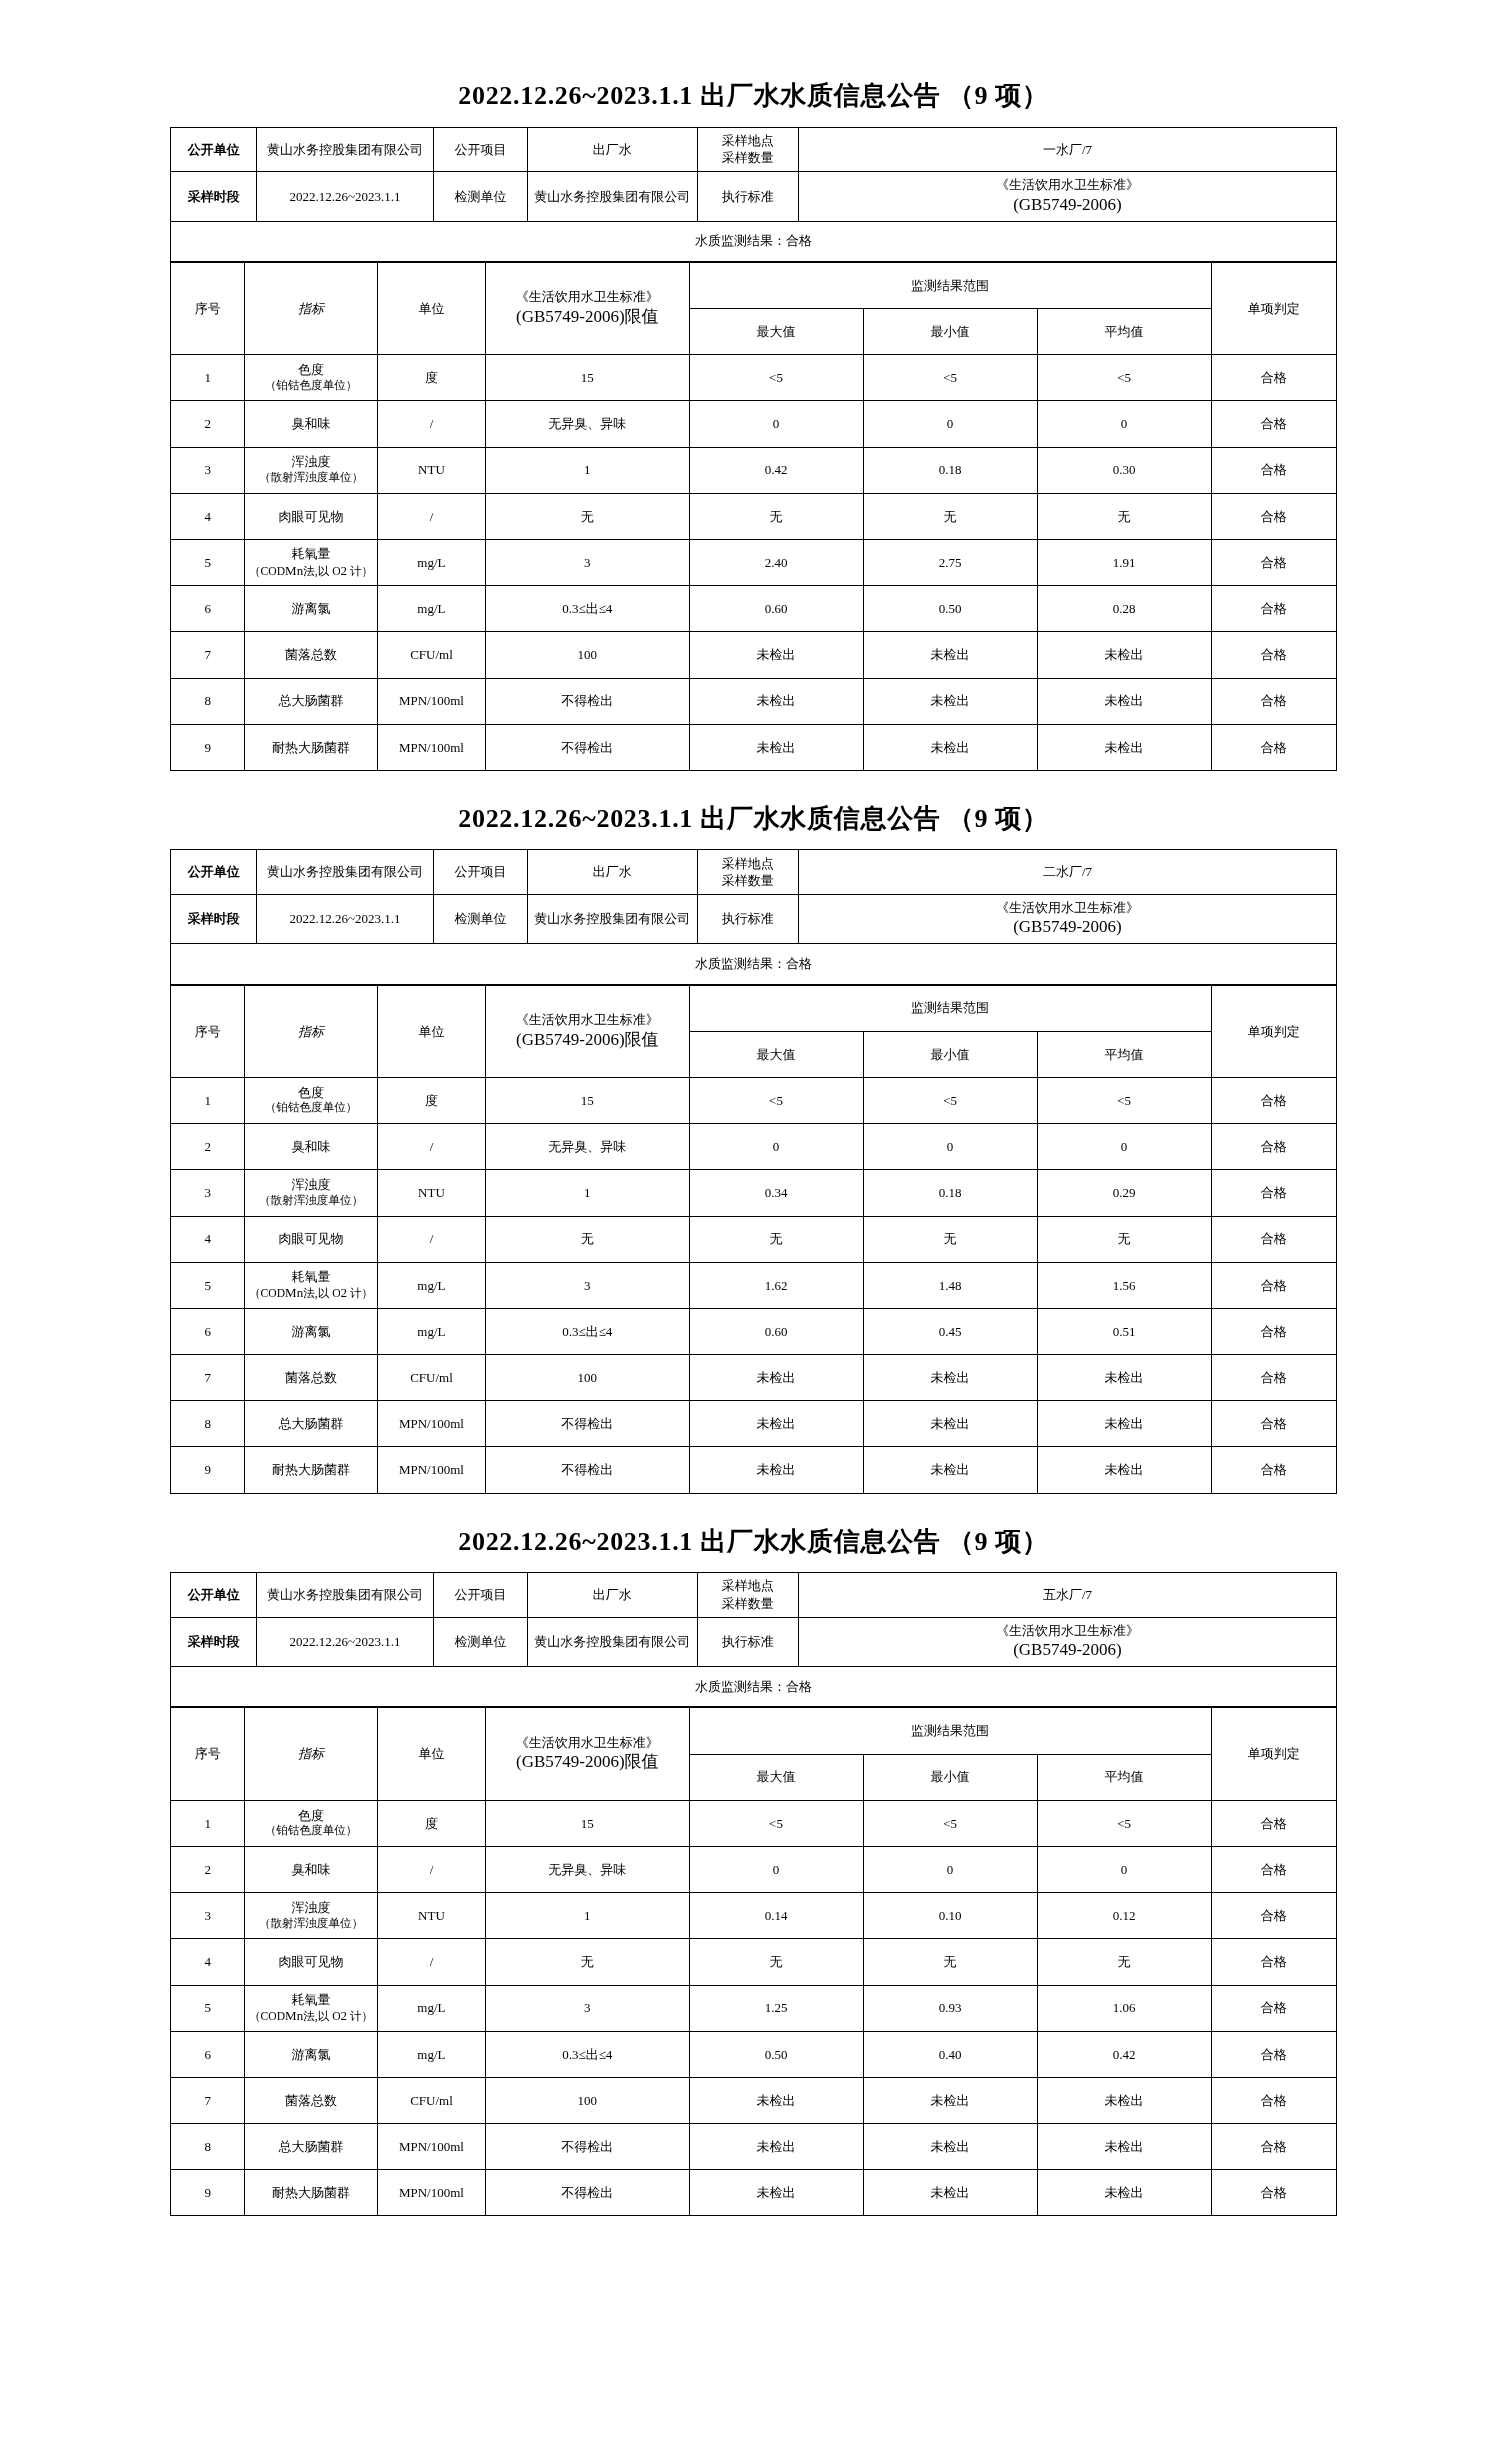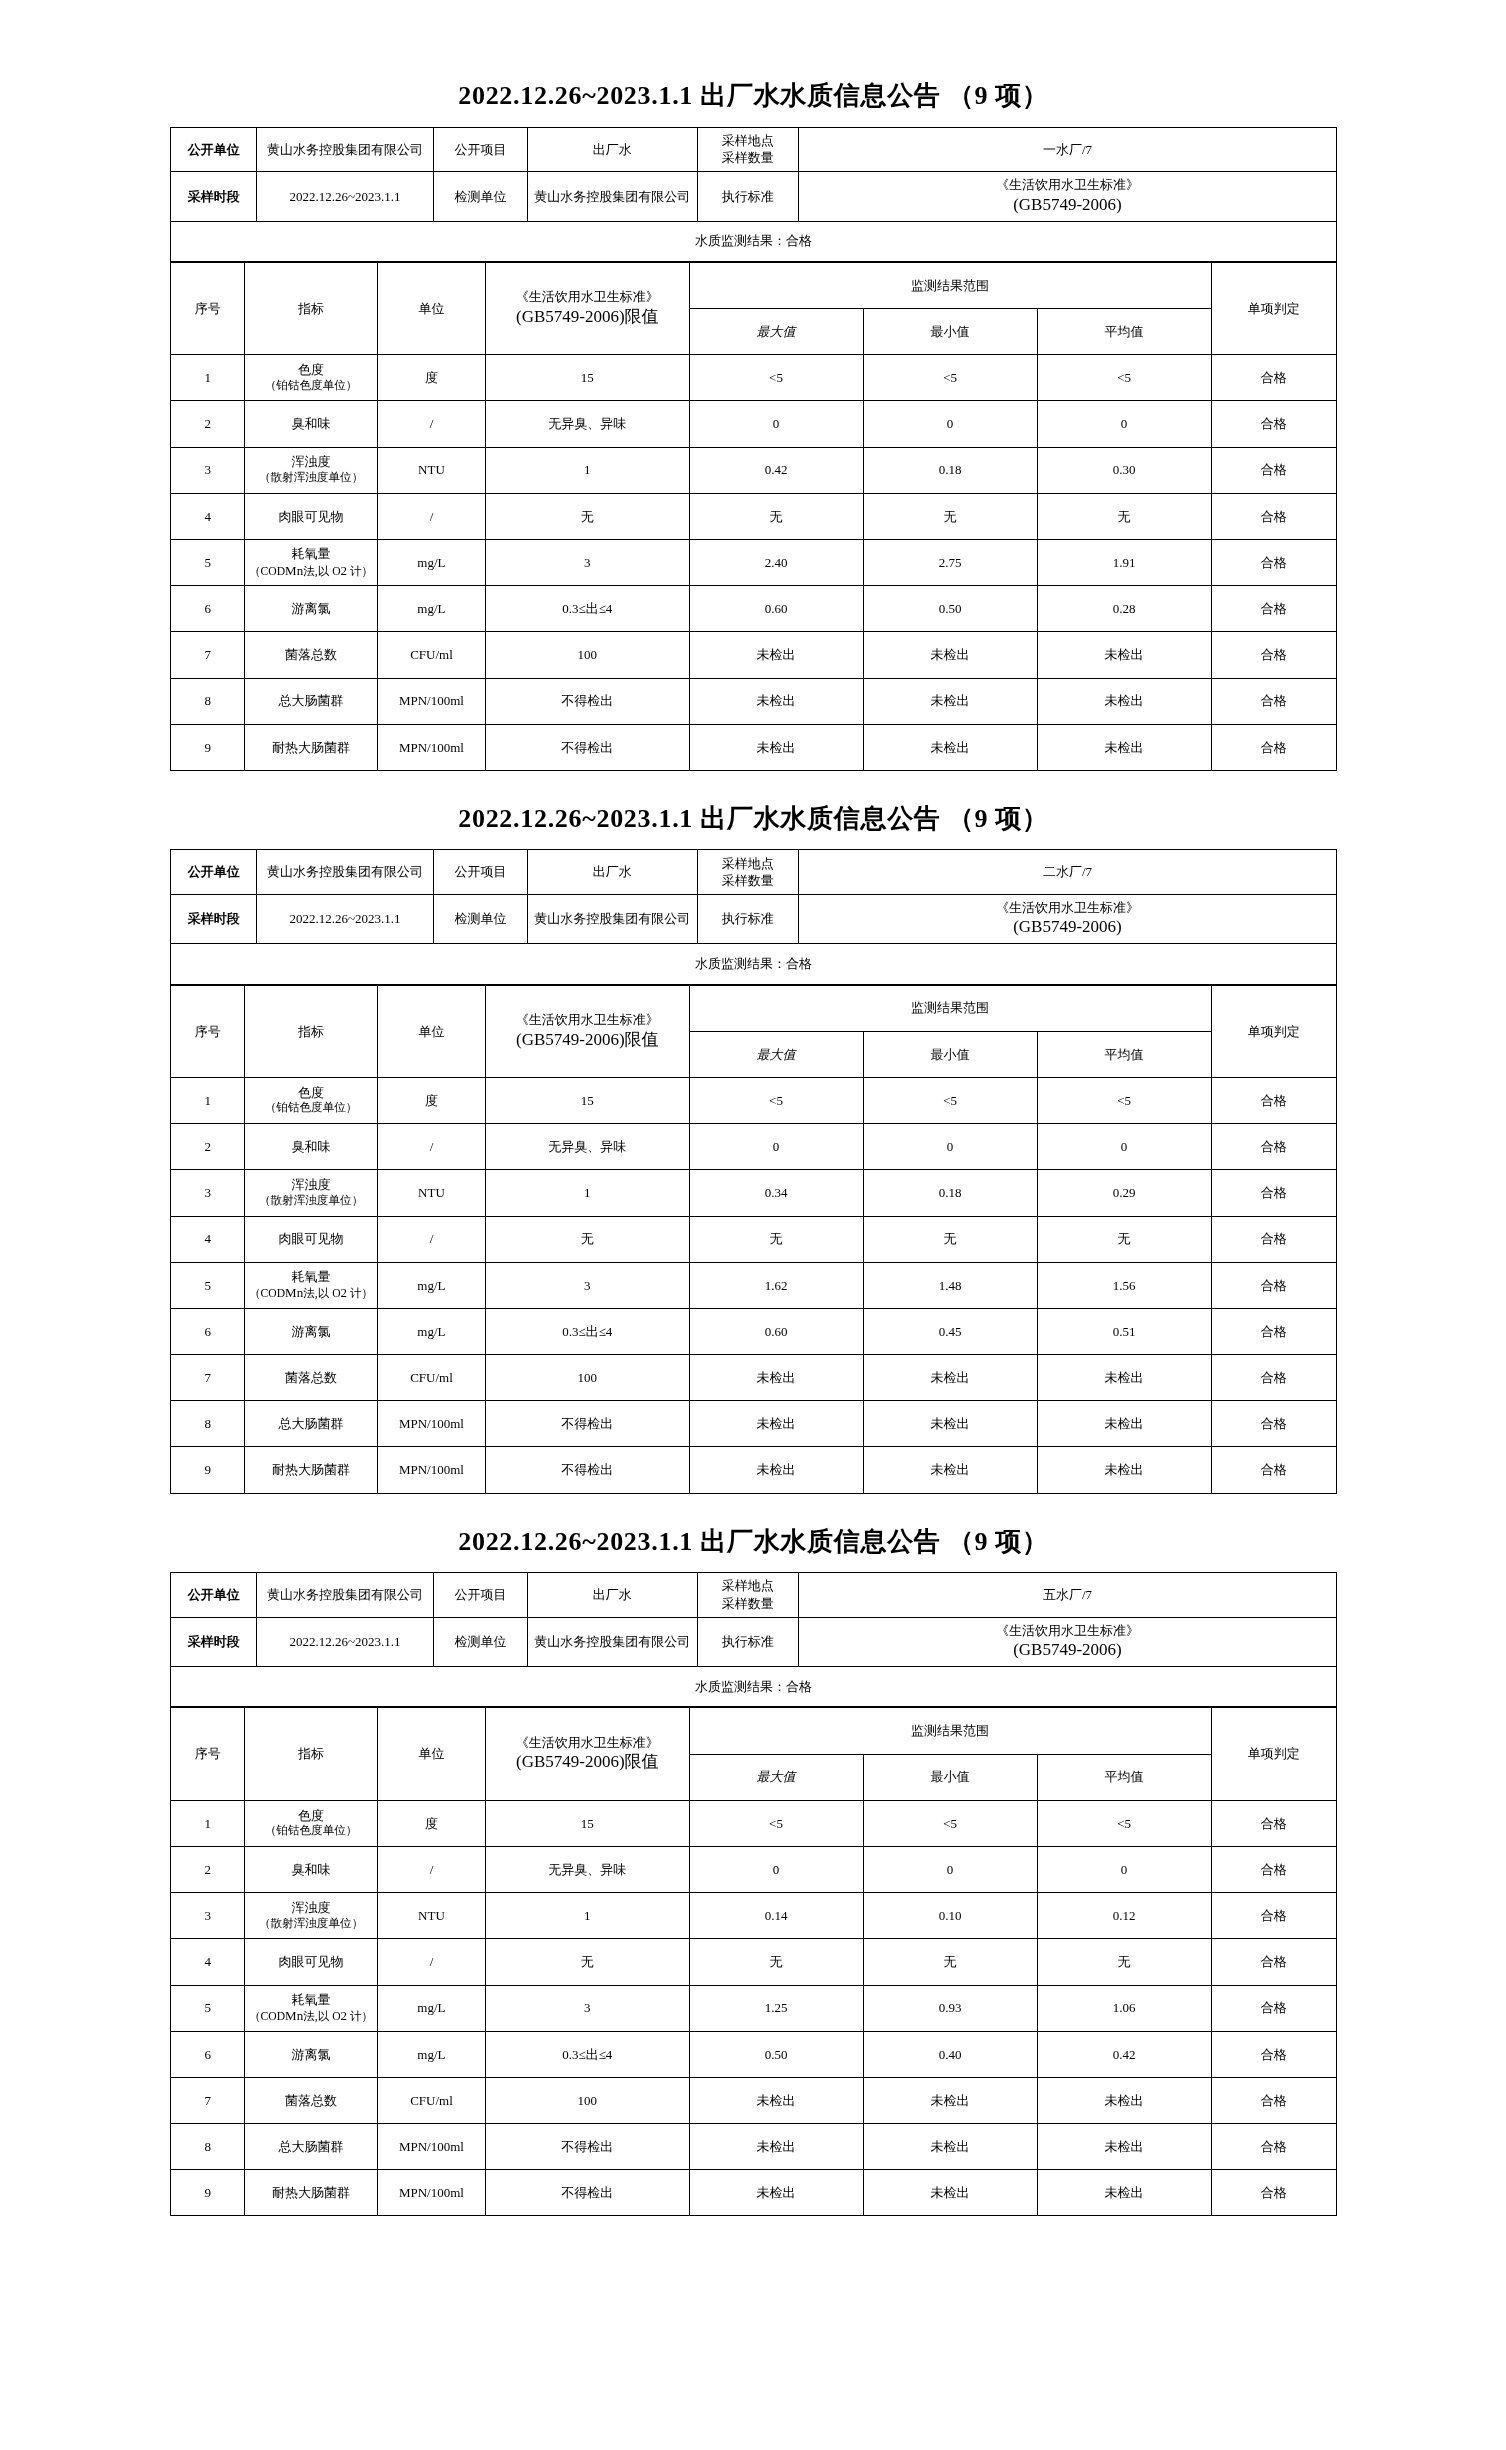--- a/index.html
+++ b/index.html
@@ -70,24 +70,24 @@
     font-size: 13px;
     line-height: 1.3;
   }
   .std-cell .l2 {
     font-size: 17px;
   }
   table.results td {
     height: 37px;
   }
   .col-no { width: 68px; }
-  .col-ind { width: 126px; }
+  .col-ind { width: 126px; font-style: italic; }
   .col-unit { width: 102px; }
   .col-limit { width: 197px; }
-  .col-max { width: 99px; font-style: italic; }
+  .col-max { width: 99px; }
   .col-min { width: 99px; }
   .col-avg { width: 109px; }
   .col-judge { width: 119px; }
   .hdr-tall td {
     height: 63px;
   }
   .ind-two {
     line-height: 1.28;
   }
   .ind-two .sub {

